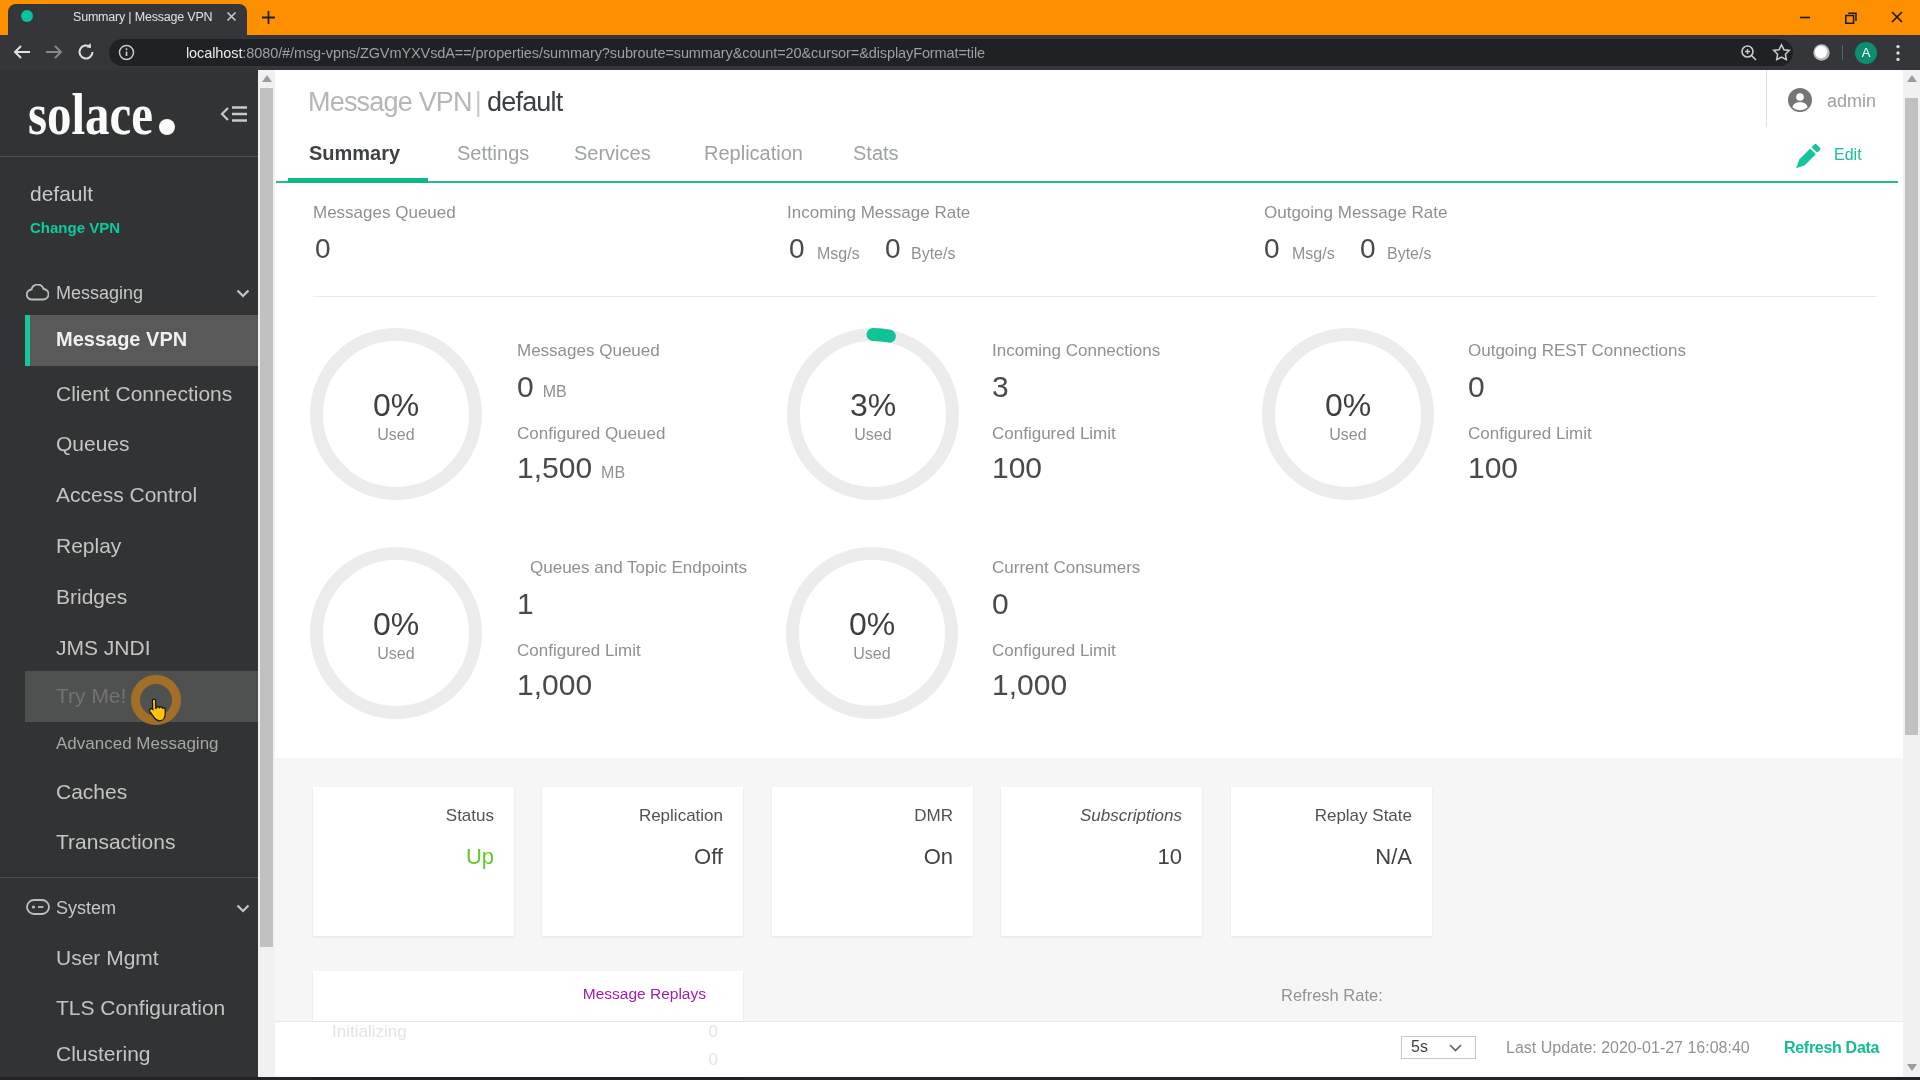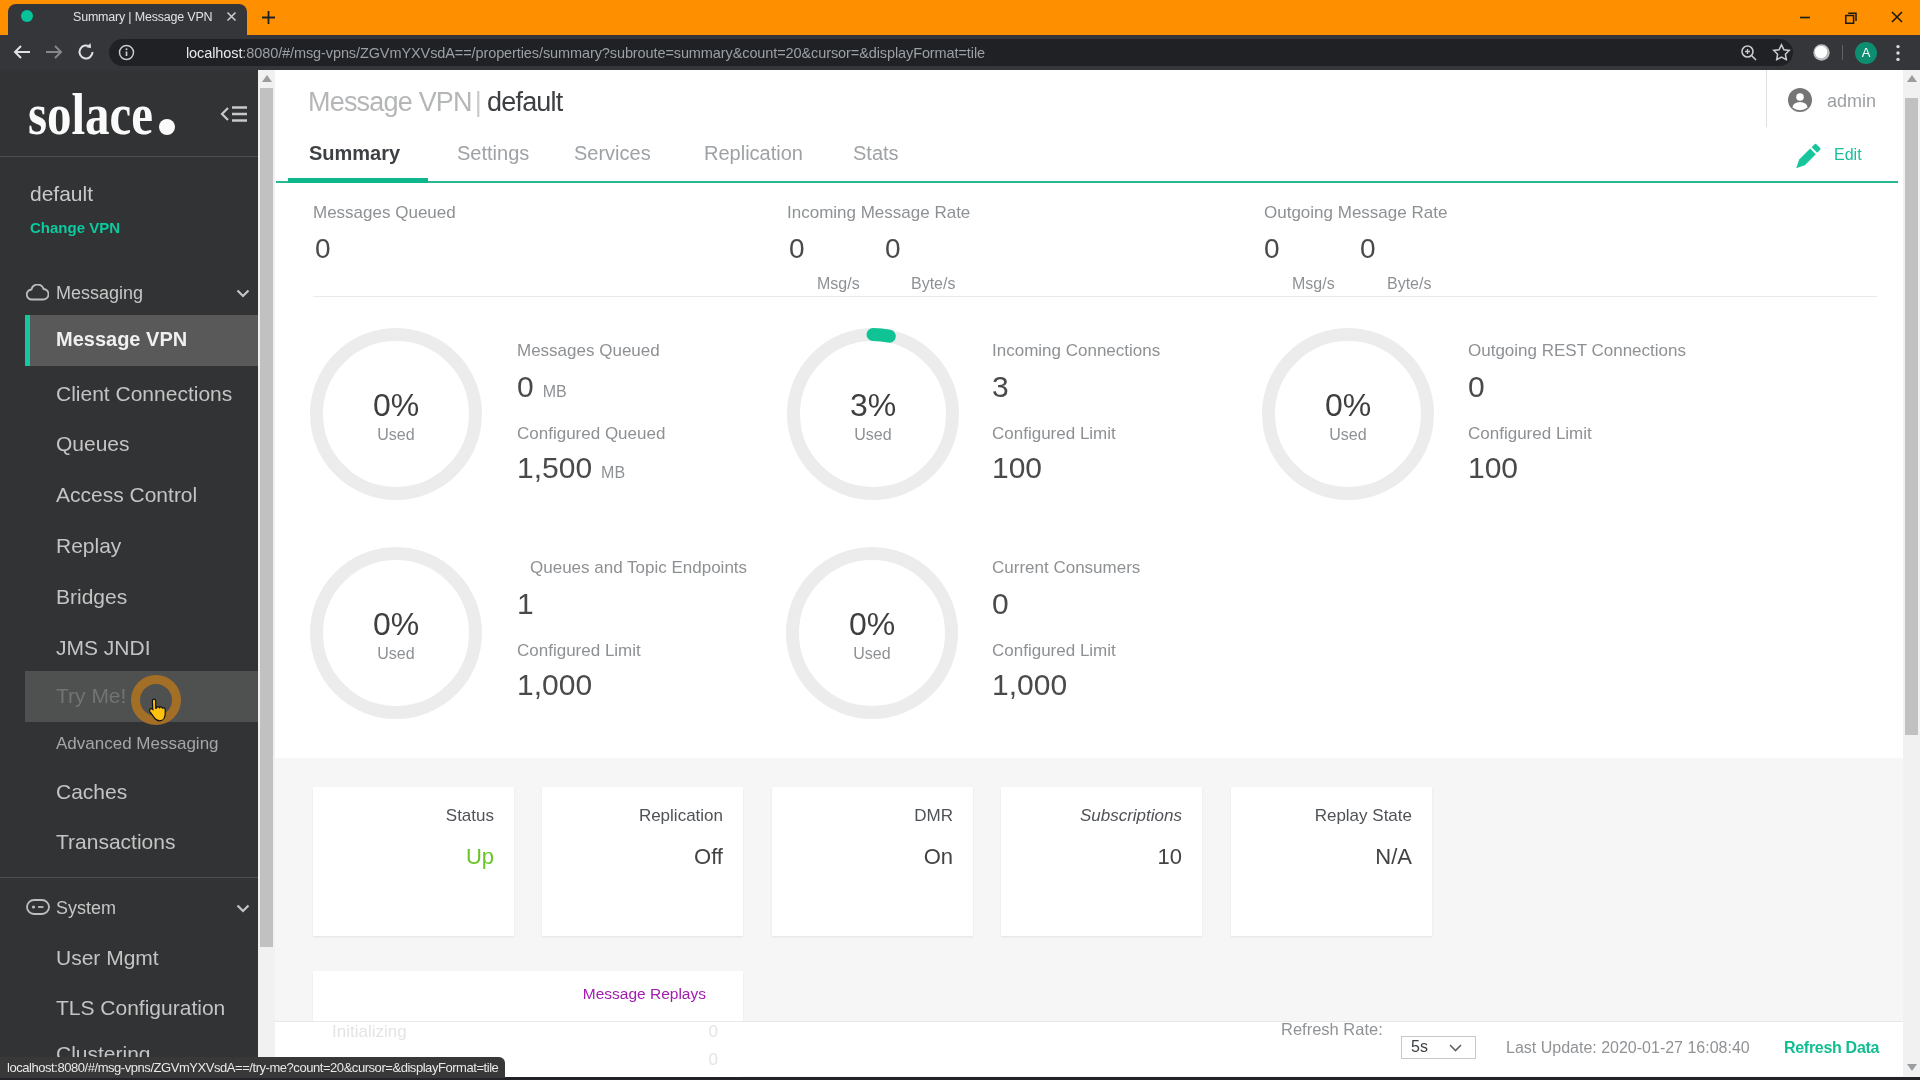--- a/index.html
+++ b/index.html
@@ -3,21 +3,21 @@
 <meta charset="utf-8">
 <style>
   * { margin:0; padding:0; box-sizing:border-box; }
   html,body { width:1920px; height:1080px; overflow:hidden; background:#fff; }
   body { font-family:"Liberation Sans", sans-serif; }
   .abs { position:absolute; }
   #page { position:relative; width:1920px; height:1080px; }
   .lbl { color:#8e9194; font-size:17px; }
   .val { color:#4a4a4a; font-size:30px; }
   .val2 { color:#4a4a4a; font-size:28px; }
-  .unit { color:#8e9194; font-size:16px;margin-top:30px; }
+  .unit { color:#8e9194; font-size:16px; }
 </style>
 </head>
 <body>
 <div id="page">
 
   <div class="abs" style="left:0;top:0;width:1920px;height:35px;background:#fe9000;"></div>
 
   <div class="abs" style="left:8px;top:4px;width:239px;height:31px;background:#35363a;border-radius:8px 8px 0 0;"></div>
   <div class="abs" style="left:21px;top:10px;width:12px;height:12px;border-radius:50%;background:#07c29b;"></div>
   <div class="abs" style="left:44px;top:10px;color:#dee1e6;font-size:12.5px;letter-spacing:-0.2px;margin-left:29px;">Summary | Message VPN</div>
@@ -277,26 +277,25 @@
   <div class="abs" style="left:1231px;top:844px;width:181px;text-align:right;font-size:22px;color:#434343;">N/A</div>
 
   <div class="abs" style="left:313px;top:971px;width:430px;height:109px;background:#fff;box-shadow:0 1px 2px rgba(0,0,0,0.08);"></div>
   <div class="abs" style="left:313px;top:985px;width:393px;text-align:right;font-size:15.5px;color:#a21caf;">Message Replays</div>
 
   <div class="abs" style="left:275px;top:1021px;width:1628px;height:55px;background:#fff;border-top:1px solid #e8e8e8;"></div>
   <div class="abs" style="left:332px;top:1022px;font-size:17px;color:#e4e4e4;">Initializing</div>
   <div class="abs" style="left:313px;top:1022px;width:405px;text-align:right;font-size:17px;color:#e4e4e4;">0</div>
   <div class="abs" style="left:313px;top:1050px;width:405px;text-align:right;font-size:17px;color:#e4e4e4;">0</div>
 
-  <div class="abs" style="left:1281px;top:1020px;font-size:16.5px;color:#909396;">Refresh Rate:</div>
+  <div class="abs" style="left:1281px;top:986px;font-size:16.5px;color:#909396;">Refresh Rate:</div>
   <div class="abs" style="left:1401px;top:1036px;width:75px;height:23px;border:1px solid #c6c8ca;background:#fff;"></div>
   <div class="abs" style="left:1411px;top:1038px;font-size:16px;color:#3c4043;">5s</div>
   <svg class="abs" style="left:1449px;top:1044px;" width="13" height="8" viewBox="0 0 13 8">
       <path d="M1 1 L6.5 6.5 L12 1" fill="none" stroke="#5f6368" stroke-width="1.6"></path>
     </svg>
   <div class="abs" style="left:1506px;top:1039px;font-size:16px;color:#909396;">Last Update: 2020-01-27 16:08:40</div>
   <div class="abs" style="left:1784px;top:1039px;font-size:16px;font-weight:bold;letter-spacing:-0.3px;color:#12bd92;">Refresh Data</div>
 
   <div class="abs" style="left:0;top:1077px;width:1920px;height:3px;background:#232327;"></div>
 
-  <div class="abs" style="left:0;top:1057px;height:21px;background:#383838;color:#e8e8e8;font-size:13px;letter-spacing:-0.45px;line-height:21px;padding:0 7px;white-space:nowrap;border-top-right-radius:6px;">localhost:8080/#/msg-vpns/ZGVmYXVsdA==/try-me?count=20&amp;cursor=&amp;displayFormat=tile</div>
 
 </div>
 
 </body></html>

